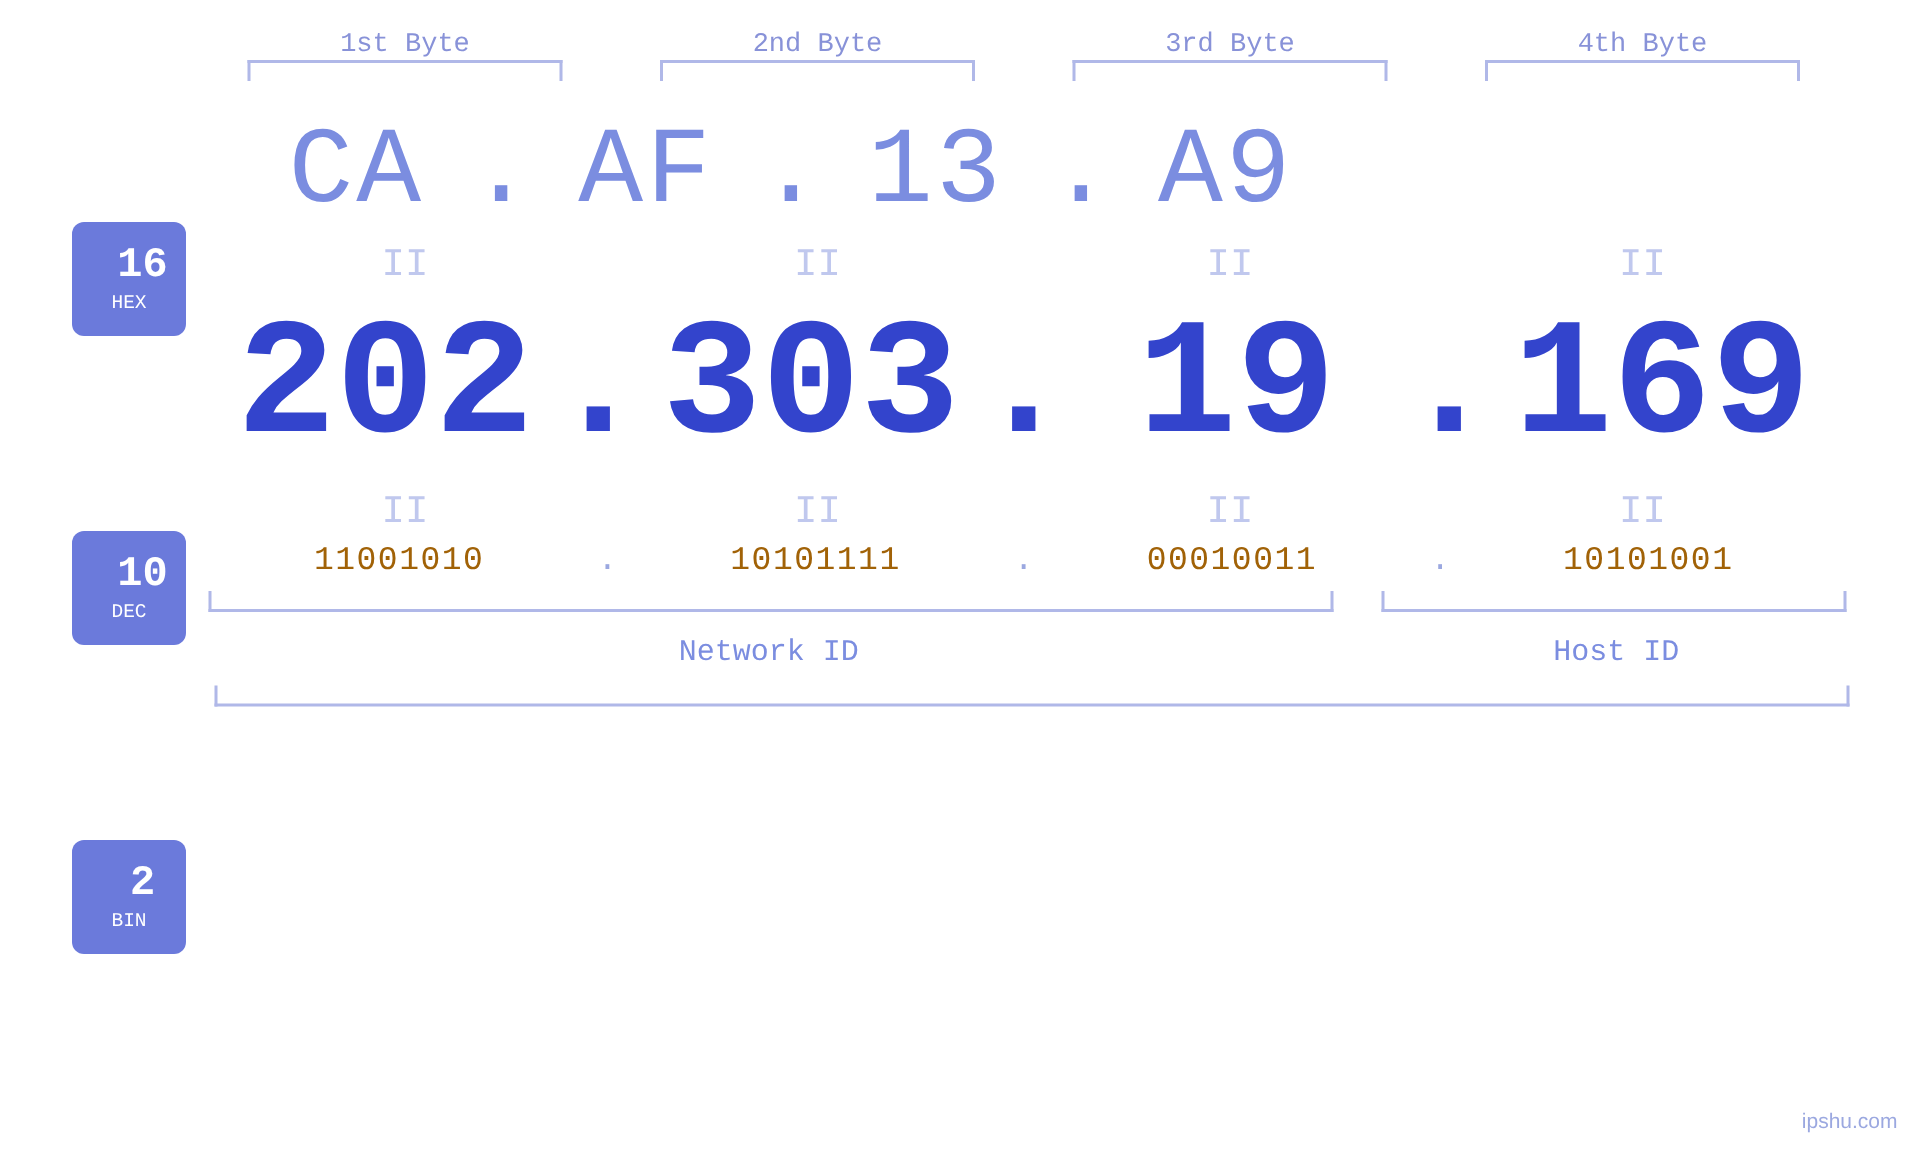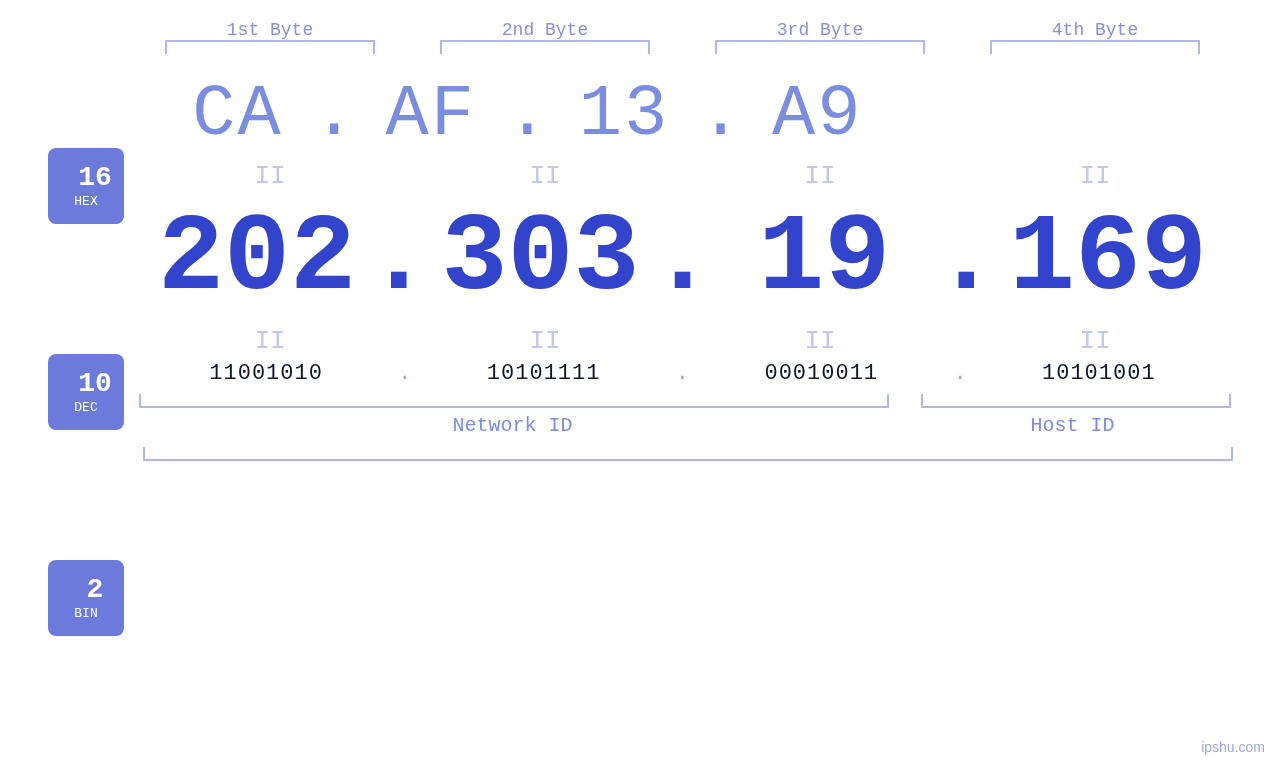--- a/index.html
+++ b/index.html
@@ -156,21 +156,21 @@
     .bin-row {
       display: flex;
       align-items: center;
       justify-content: space-around;
     }
 
     .bin-value {
       width: 210px;
       text-align: center;
       font-size: 22px;
-      color: #0f172a;
+      color: #a16207;
       letter-spacing: 1px;
     }
 
     .dot-bin {
       font-size: 22px;
       color: #9ba8e0;
       margin: 0 -30px;
     }
 
     
@@ -194,22 +194,22 @@
       width: 310px;
       height: 14px;
       border-bottom: 2px solid #b0b8e8;
       border-left: 2px solid #b0b8e8;
       border-right: 2px solid #b0b8e8;
       margin-left: 30px;
     }
 
     .id-labels {
       display: flex;
-      justify-content: flex-start;
-      margin-top: 6px;
+      justify-content: space-between;
+      margin-top: 16px;
     }
 
     .network-label {
       width: 750px;
       text-align: center;
       color: #7b8de0;
       font-size: 20px;
       margin-left: 5px;
     }
 

